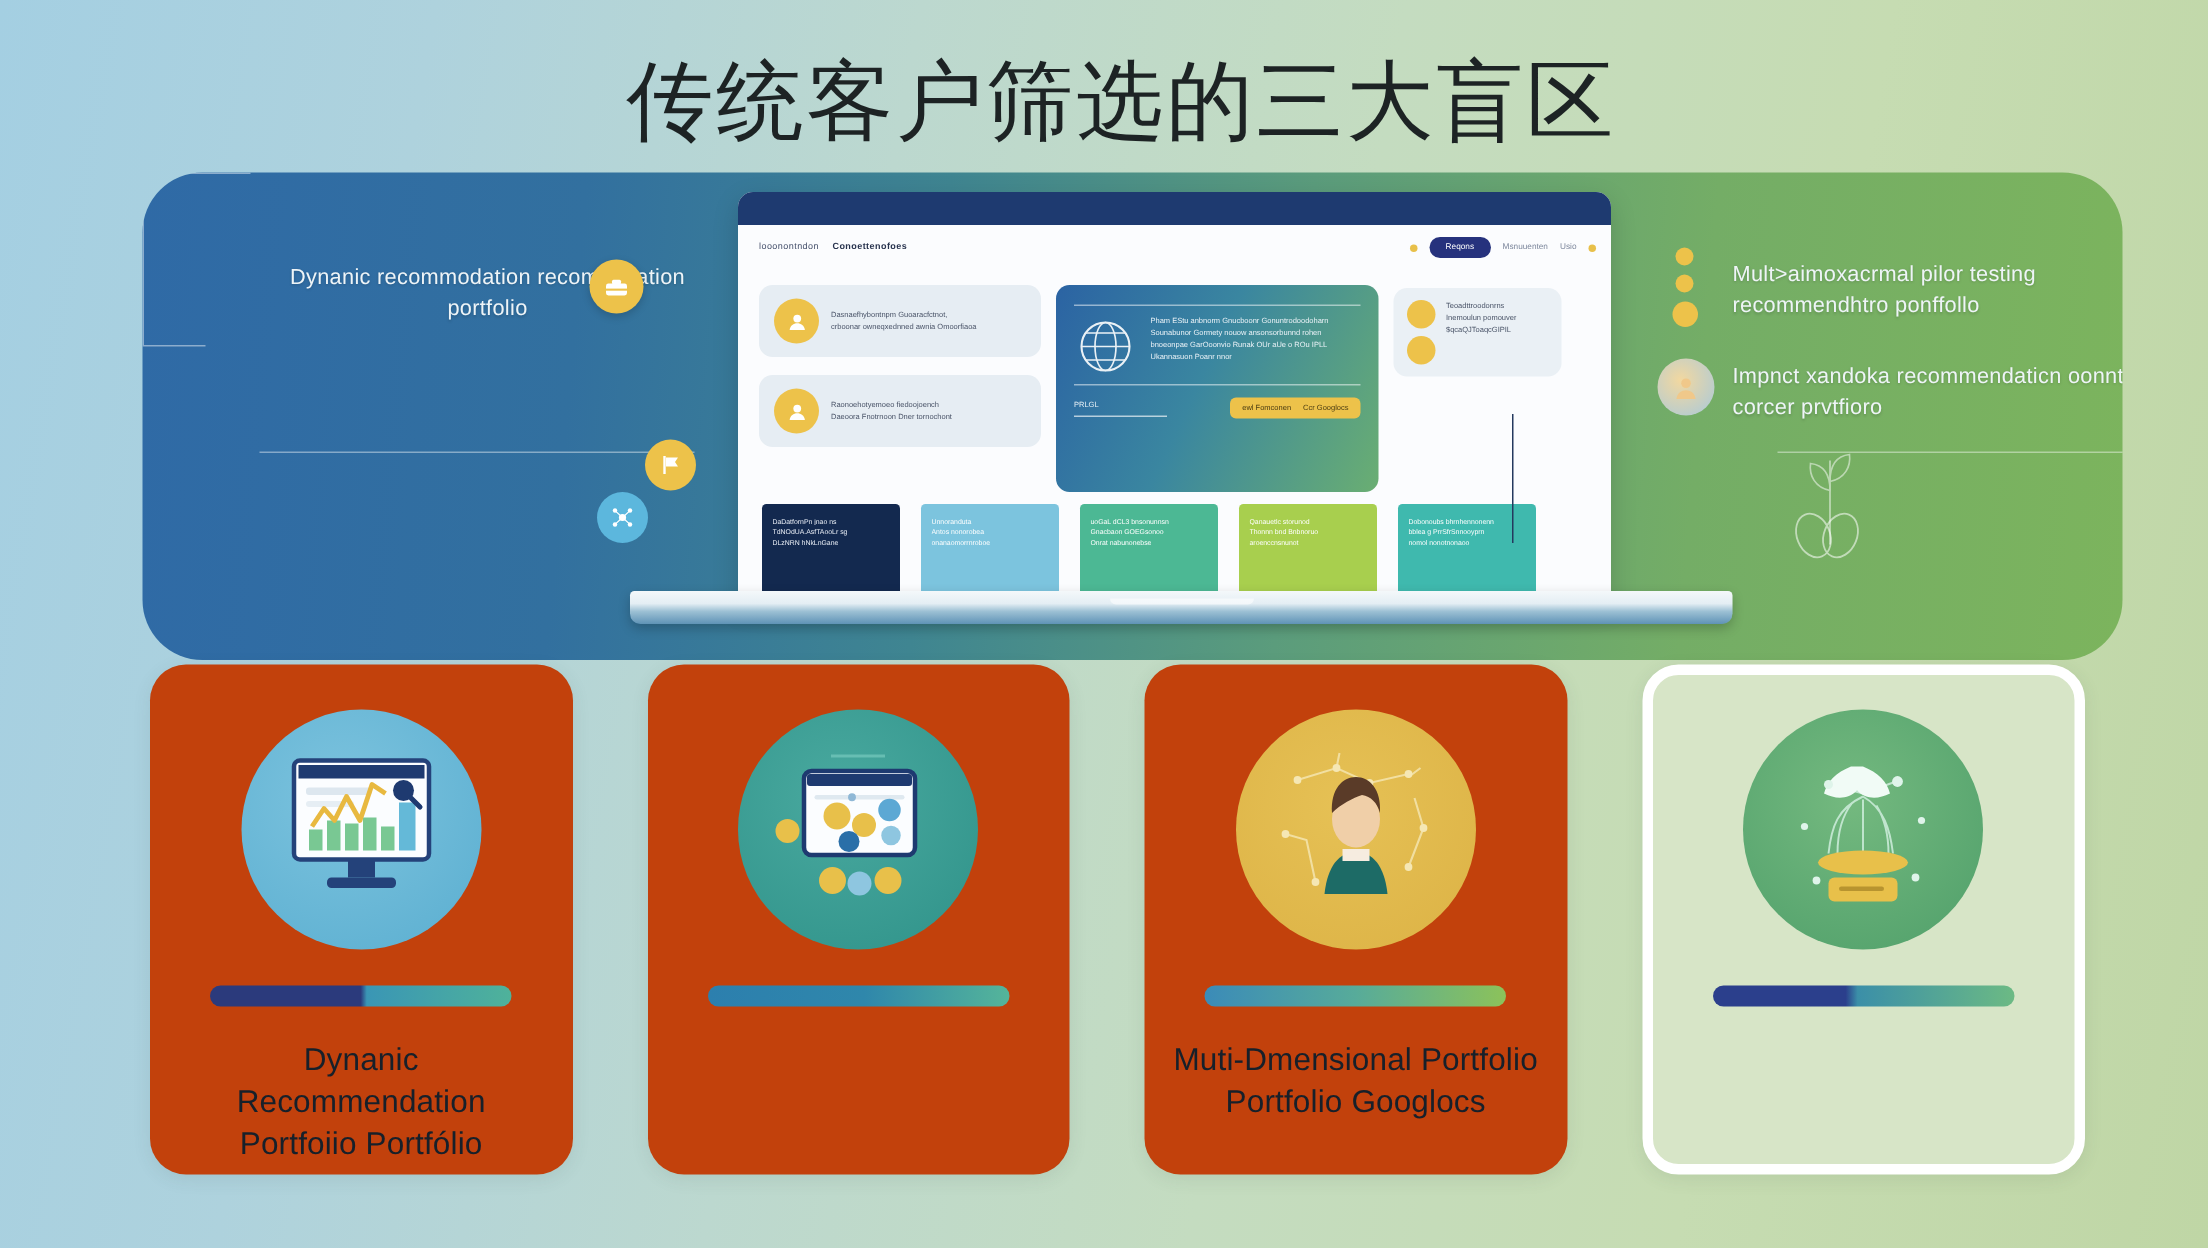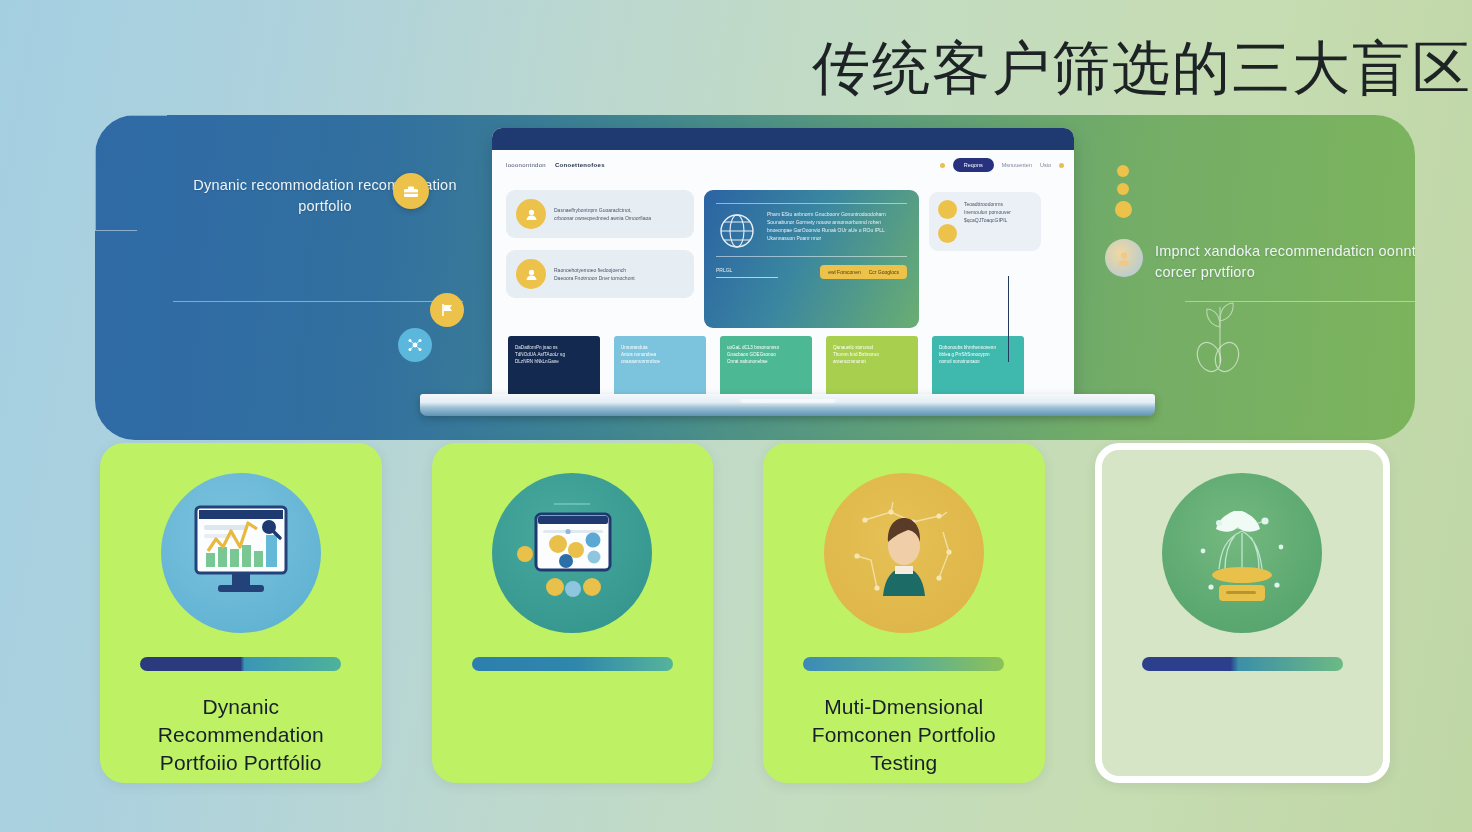--- a/index.html
+++ b/index.html
@@ -11,21 +11,21 @@
   body {
     position: relative;
     background: linear-gradient(100deg,
         #a4cfe2 0%, #aed2dd 18%, #bcd8cf 38%,
         #c4dcc0 58%, #c6dcb2 78%, #bfd6a5 100%);
   }
 
   
   .page-title {
     position: absolute; top: 32px; left: 0; width: 100%;
-    text-align: right;
+    text-align: center;
     font-size: 58px; line-height: 72px;
     letter-spacing: 2px;
     color: #1d2324;
     font-weight: 400;
     padding-left: 23px;
   }
 
   
   .hero {
     position: absolute; left: 95px; top: 115px;
@@ -204,21 +204,21 @@
     background: rgba(255,255,255,.55);
   }
 
   
   .cards {
     position: absolute; left: 100px; top: 443px;
     width: 1290px; height: 340px;
     display: flex; gap: 50px;
   }
   .card {
-    flex: 1; background: #bef264; border-radius: 24px;
+    flex: 1; background: #c2410c; border-radius: 24px;
     box-shadow: 0 3px 12px rgba(60,80,70,.10);
     display: flex; flex-direction: column; align-items: center;
     padding: 30px 18px 0 18px;
     position: relative;
   }
   .card.accent {
     background: #d7e5c7;
     border: 7px solid #ffffff;
     padding-top: 23px;
   }
@@ -244,20 +244,21 @@
 </head>
 <body>
 
 <div class="page-title">传统客户筛选的三大盲区</div>
 
 <div class="hero">
 
   <div class="hero-text left ht-l1">Dynanic recommodation recomnedation portfolio</div>
   <div class="hero-line hl-1"></div>
 
+  <div class="hero-text right ht-r1">Mult&gt;aimoxacrmal pilor testing recommendhtro ponffollo</div>
   <div class="hero-text right ht-r2">Impnct xandoka recommendaticn oonnties corcer prvtfioro</div>
   <div class="hero-line hl-2"></div>
 
   <div class="conn-1"></div>
   <div class="conn-2"></div>
   <div class="conn-3"></div>
 
   <div class="badge badge-a">
     <svg width="16" height="13" viewBox="0 0 16 13">
         <rect x="1" y="4" width="14" height="8" rx="1.6" fill="#fff"></rect>
@@ -493,21 +494,21 @@
           <circle cx="42" cy="104" r="2.6"></circle>
             <circle cx="104" cy="94" r="2.6"></circle>
         </g>
         <path d="M48 112c2-19 10-28 21-28s19 9 21 28z" fill="#1d6b66"></path>
         <ellipse cx="69" cy="62" rx="16" ry="19" fill="#f0cfa8"></ellipse>
         <path d="M53 58c-1-16 7-24 16-24s17 8 16 24c-2-7-6-11-12-12-6 2-14 6-20 12z" fill="#5a3b28"></path>
         <path d="M60 82h18v8H60z" fill="#f6ece0"></path>
       </svg>
     </div>
     <div class="progress" style="background:linear-gradient(90deg,#3b8bb8 0%,#57ab9a 50%,#8cc25a 100%)"></div>
-    <div class="card-label">Muti-Dmensional Fomconen Portfolio Testing</div>
+    <div class="card-label">Muti-Dmensional Portfolio Portfolio Googlocs</div>
   </div>
 
   <div class="card accent">
     <div class="card-icon icon-4">
       <svg width="130" height="128" viewBox="0 0 130 128">
         <g stroke="#cfeedd" stroke-width="1.3" fill="none" opacity=".85">
           <path d="M65 42C48 50 44 62 42 80M65 42c14 8 18 22 20 38M65 44v36M58 46c-8 10-10 22-10 34M74 48c6 10 8 20 8 32"></path>
           <path d="M65 40l22-8M65 40l-22-6"></path>
         </g>
         <path d="M65 22c10 4 16 10 18 18-8 4-16 4-22-2-6 6-14 6-22 2 2-8 8-14 18-18z" fill="#f1fbf6"></path>

